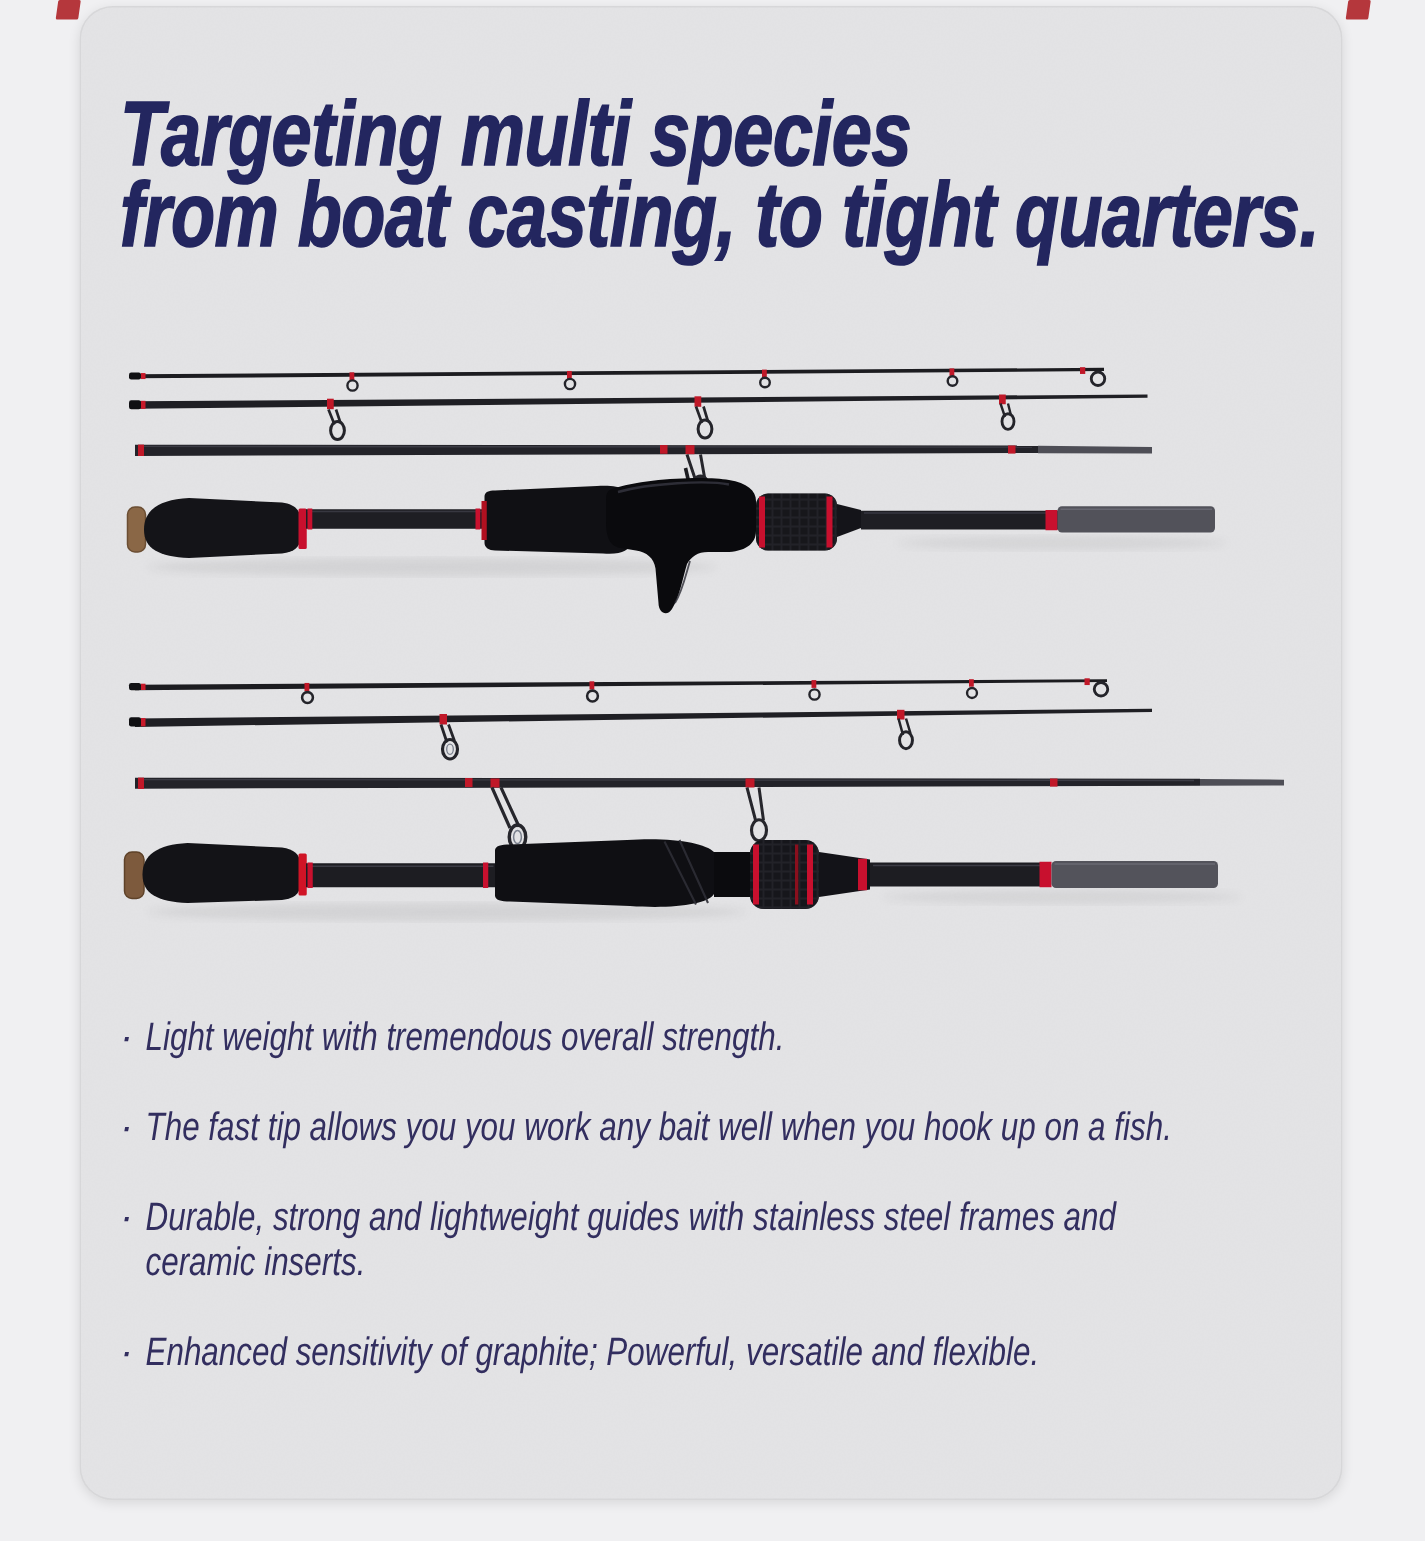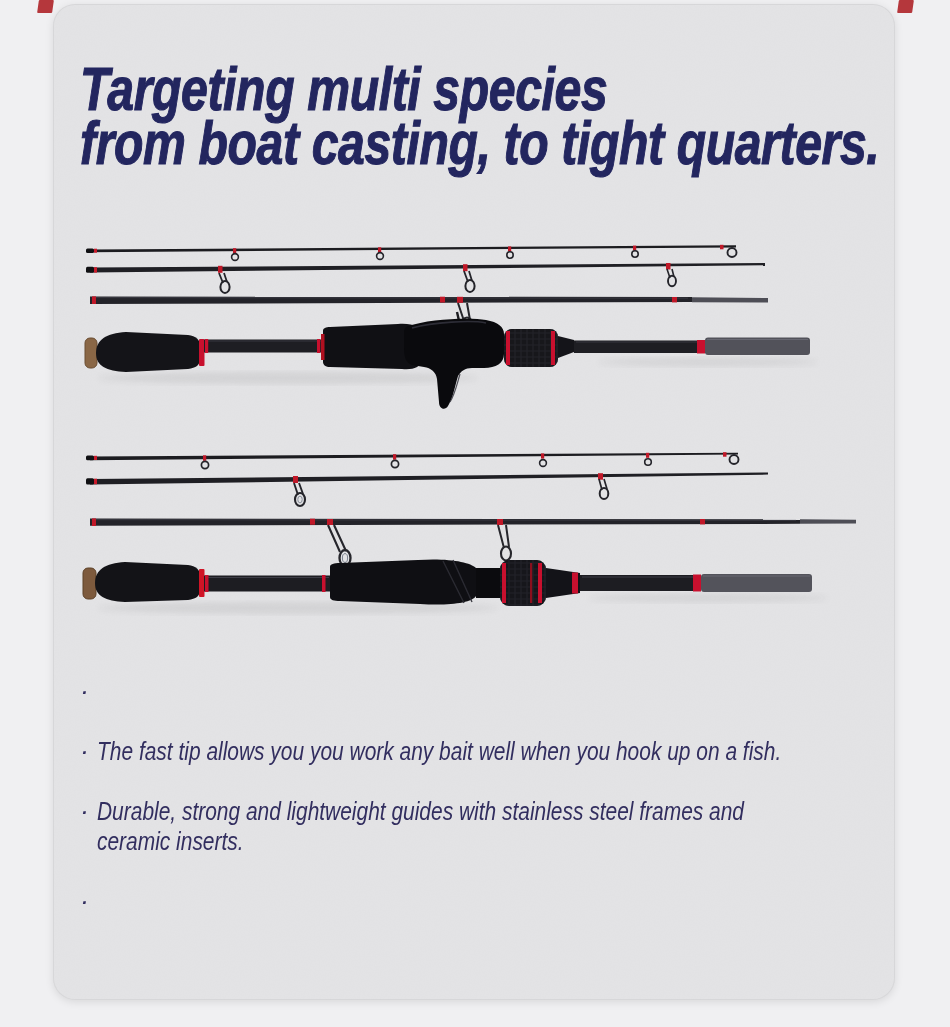--- a/index.html
+++ b/index.html
@@ -223,30 +223,36 @@
     <line x1="514" y1="137" x2="630" y2="137" stroke="#42424c" stroke-width="1.1" opacity="0.85"></line>
     <rect x="625" y="134.5" width="8" height="17" fill="#c8102e"></rect>
     <rect x="633" y="134" width="111" height="18" rx="3" fill="#53535b"></rect>
     <line x1="635" y1="136" x2="742" y2="136" stroke="#6e6e78" stroke-width="1" opacity="0.8"></line>
   </g>
 </svg>
 
 <div class="features">
   <div class="feature">
     <span class="marker">·</span>
+    <div class="lines">
+      <span class="line">Light weight with tremendous overall strength.</span>
+    </div>
   </div>
   <div class="feature">
     <span class="marker">·</span>
     <div class="lines">
       <span class="line">The fast tip allows you you work any bait well when you hook up on a fish.</span>
     </div>
   </div>
   <div class="feature">
     <span class="marker">·</span>
     <div class="lines">
       <span class="line">Durable, strong and lightweight guides with stainless steel frames and</span>
       <span class="line">ceramic inserts.</span>
     </div>
   </div>
   <div class="feature">
     <span class="marker">·</span>
+    <div class="lines">
+      <span class="line">Enhanced sensitivity of graphite; Powerful, versatile and flexible.</span>
+    </div>
   </div>
 </div>
 
 </body></html>

